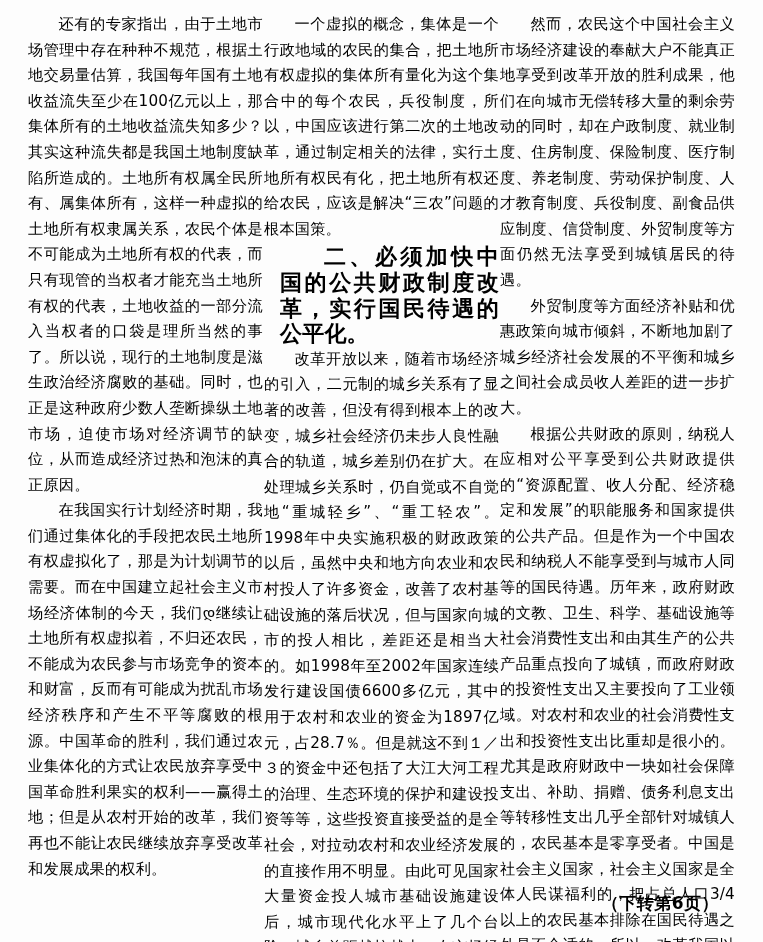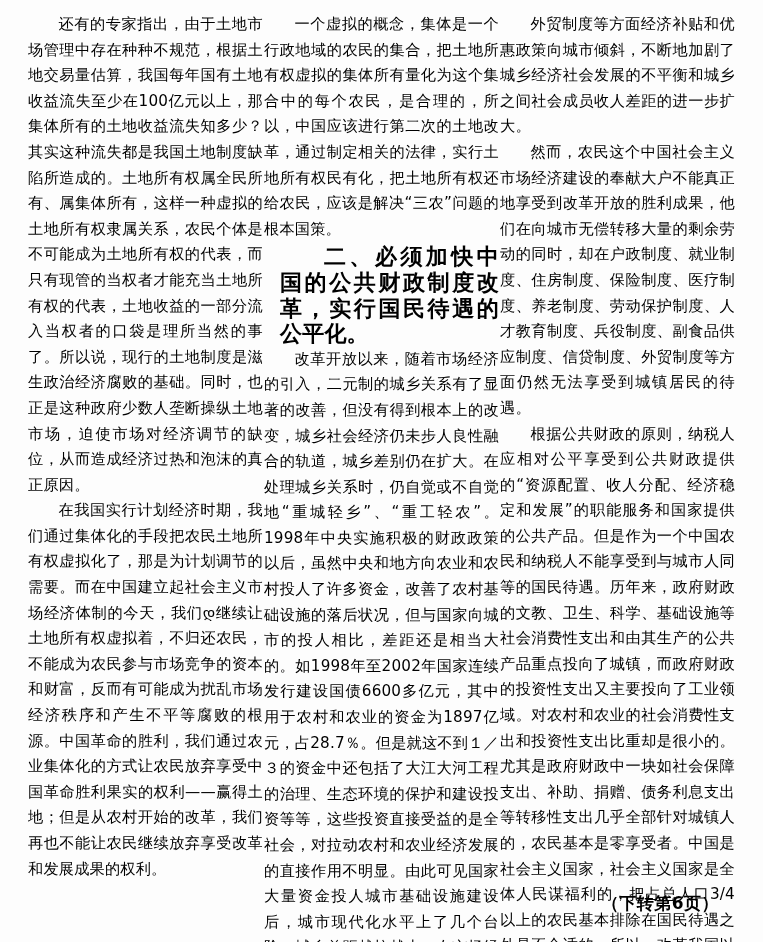--- a/index.html
+++ b/index.html
@@ -78,28 +78,28 @@
 
     <div class="col col-1">
       <p class="para">还有的专家指出，由于土地市场管理中存在种种不规范，根据土地交易量估算，我国每年国有土地收益流失至少在100亿元以上，那集体所有的土地收益流失知多少？其实这种流失都是我国土地制度缺陷所造成的。土地所有权属全民所有、属集体所有，这样一种虚拟的土地所有权隶属关系，农民个体是不可能成为土地所有权的代表，而只有现管的当权者才能充当土地所有权的代表，土地收益的一部分流入当权者的口袋是理所当然的事了。所以说，现行的土地制度是滋生政治经济腐败的基础。同时，也正是这种政府少数人垄断操纵土地市场，迫使市场对经济调节的缺位，从而造成经济过热和泡沫的真正原因。</p>
       <p class="para">在我国实行计划经济时期，我们通过集体化的手段把农民土地所有权虚拟化了，那是为计划调节的需要。而在中国建立起社会主义市场经济体制的今天，我们დ继续让土地所有权虚拟着，不归还农民，不能成为农民参与市场竞争的资本和财富，反而有可能成为扰乱市场经济秩序和产生不平等腐败的根源。中国革命的胜利，我们通过农业集体化的方式让农民放弃享受中国革命胜利果实的权利——赢得土地；但是从农村开始的改革，我们再也不能让农民继续放弃享受改革和发展成果的权利。</p>
 
     </div>
 
     <div class="col-divider"></div>
 
     <div class="col col-2">
-      <p class="para">一个虚拟的概念，集体是一个行政地域的农民的集合，把土地所有权虚拟的集体所有量化为这个集合中的每个农民，是合理的，所以，中国应该进行第二次的土地改革，通过制定相关的法律，实行土地所有权民有化，把土地所有权还给农民，应该是解决“三农”问题的根本国策。</p>
+      <p class="para">一个虚拟的概念，集体是一个行政地域的农民的集合，把土地所有权虚拟的集体所有量化为这个集合中的每个农民，兵役制度，所以，中国应该进行第二次的土地改革，通过制定相关的法律，实行土地所有权民有化，把土地所有权还给农民，应该是解决“三农”问题的根本国策。</p>
       <h2 class="heading">二、必须加快中国的公共财政制度改革，实行国民待遇的公平化。</h2>
       <p class="para">改革开放以来，随着市场经济的引入，二元制的城乡关系有了显著的改善，但没有得到根本上的改变，城乡社会经济仍未步人良性融合的轨道，城乡差别仍在扩大。在处理城乡关系时，仍自觉或不自觉地“重城轻乡”、“重工轻农”。1998年中央实施积极的财政政策以后，虽然中央和地方向农业和农村投人了许多资金，改善了农村基础设施的落后状况，但与国家向城市的投人相比，差距还是相当大的。如1998年至2002年国家连续发行建设国债6600多亿元，其中用于农村和农业的资金为1897亿元，占28.7％。但是就这不到１／３的资金中还包括了大江大河工程的治理、生态环境的保护和建设投资等等，这些投资直接受益的是全社会，对拉动农村和农业经济发展的直接作用不明显。由此可见国家大量资金投人城市基础设施建设后，城市现代化水平上了几个台阶，城乡差距越拉越大。在市场经济条件下，国家通过工农产品剪刀差和高额的涉农税收形式，无偿地将农村经济的很大一部分剩余价值转移到城市，加上在教育、就业、住房、保险、医疗、养老、儿童保护、粮食副食品供应、信贷、</p>
     </div>
 
     <div class="col-divider"></div>
 
     <div class="col col-3">
+      <p class="para">然而，农民这个中国社会主义市场经济建设的奉献大户不能真正地享受到改革开放的胜利成果，他们在向城市无偿转移大量的剩余劳动的同时，却在户政制度、就业制度、住房制度、保险制度、医疗制度、养老制度、劳动保护制度、人才教育制度、兵役制度、副食品供应制度、信贷制度、外贸制度等方面仍然无法享受到城镇居民的待遇。</p>
       <p class="para">外贸制度等方面经济补贴和优惠政策向城市倾斜，不断地加剧了城乡经济社会发展的不平衡和城乡之间社会成员收人差距的进一步扩大。</p>
-      <p class="para">然而，农民这个中国社会主义市场经济建设的奉献大户不能真正地享受到改革开放的胜利成果，他们在向城市无偿转移大量的剩余劳动的同时，却在户政制度、就业制度、住房制度、保险制度、医疗制度、养老制度、劳动保护制度、人才教育制度、兵役制度、副食品供应制度、信贷制度、外贸制度等方面仍然无法享受到城镇居民的待遇。</p>
       <p class="para">根据公共财政的原则，纳税人应相对公平享受到公共财政提供的“资源配置、收人分配、经济稳定和发展”的职能服务和国家提供的公共产品。但是作为一个中国农民和纳税人不能享受到与城市人同等的国民待遇。历年来，政府财政的文教、卫生、科学、基础设施等社会消费性支出和由其生产的公共产品重点投向了城镇，而政府财政的投资性支出又主要投向了工业领域。对农村和农业的社会消费性支出和投资性支出比重却是很小的。尤其是政府财政中一块如社会保障支出、补助、捐赠、债务利息支出等转移性支出几乎全部针对城镇人的，农民基本是零享受者。中国是社会主义国家，社会主义国家是全体人民谋福利的，把占总人口3/4以上的农民基本排除在国民待遇之外是不合适的。所以，改革我国以城乡社会经济二元结构的物质基础——政府财政制度，改善和提高农民享受政府公共产品的权利和水平，平等城乡人民的国民待遇，应该是解决“三农”问题最根本的国策。</p>
       <div class="footer-note">（下转第6页）</div>
     </div>
 
   </div>
 </div>
 
 </body></html>

